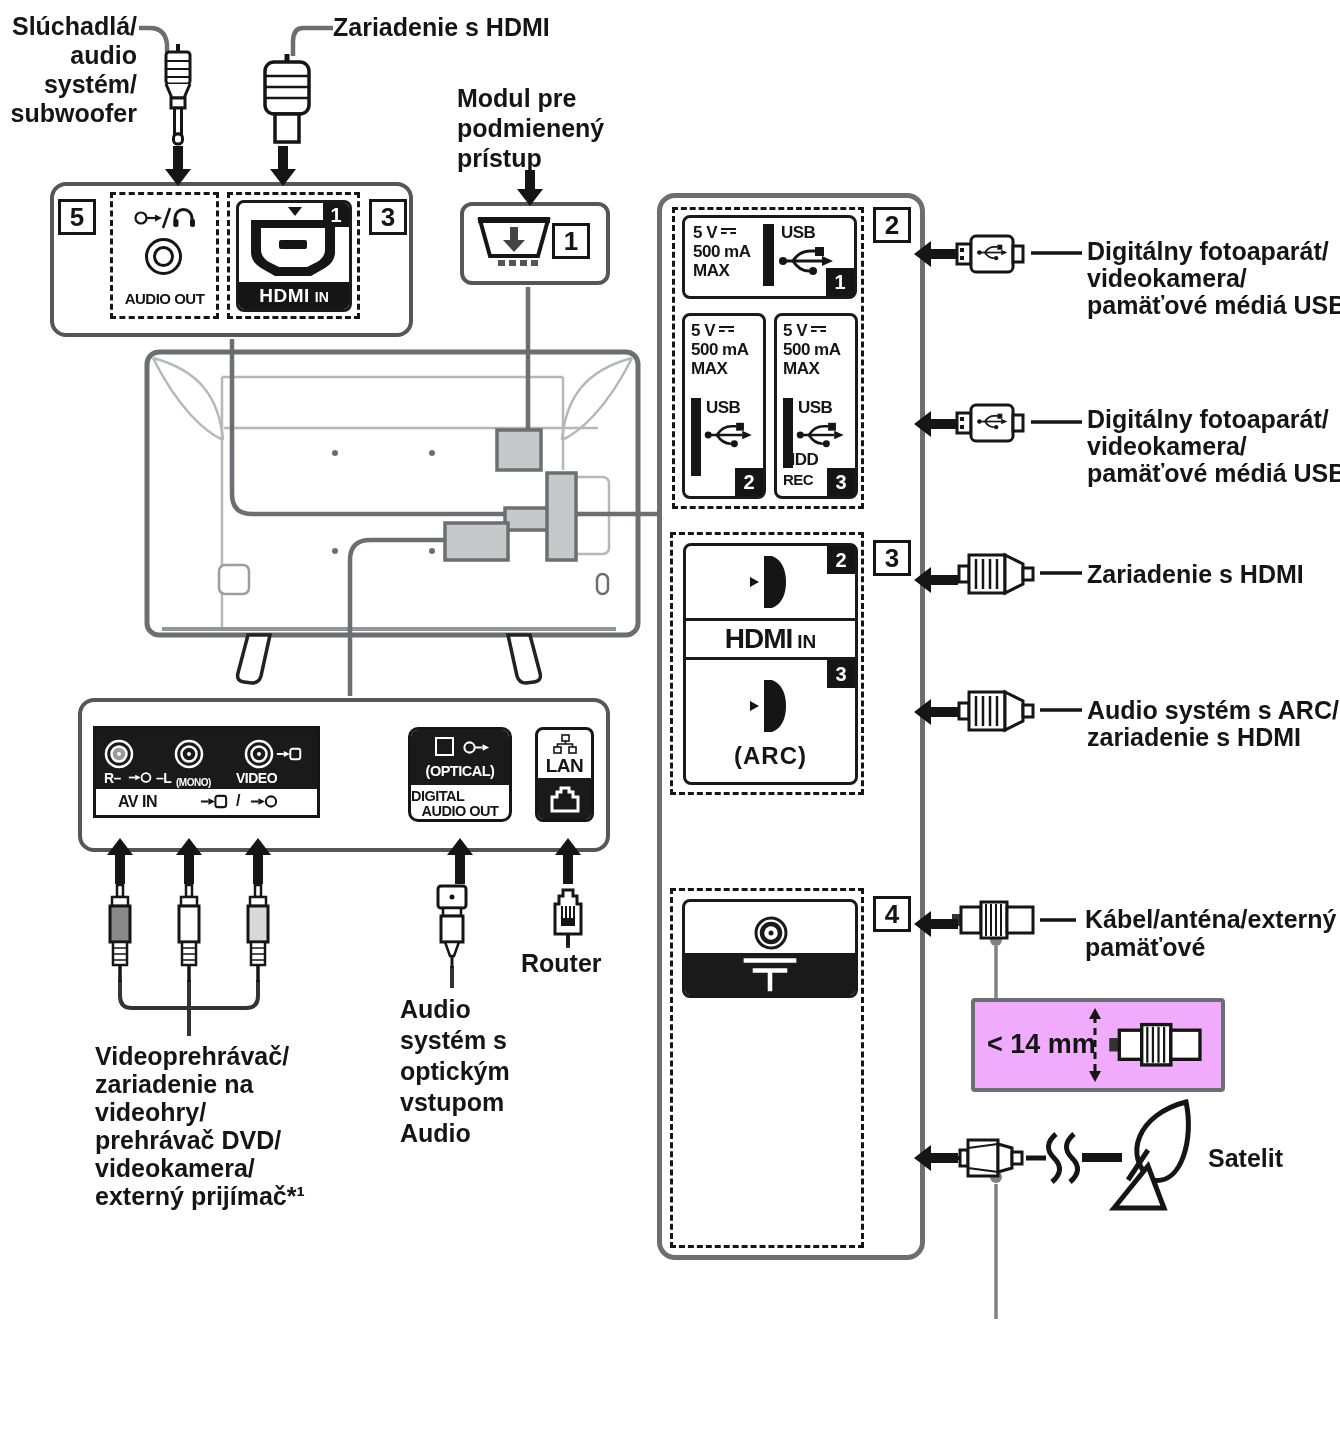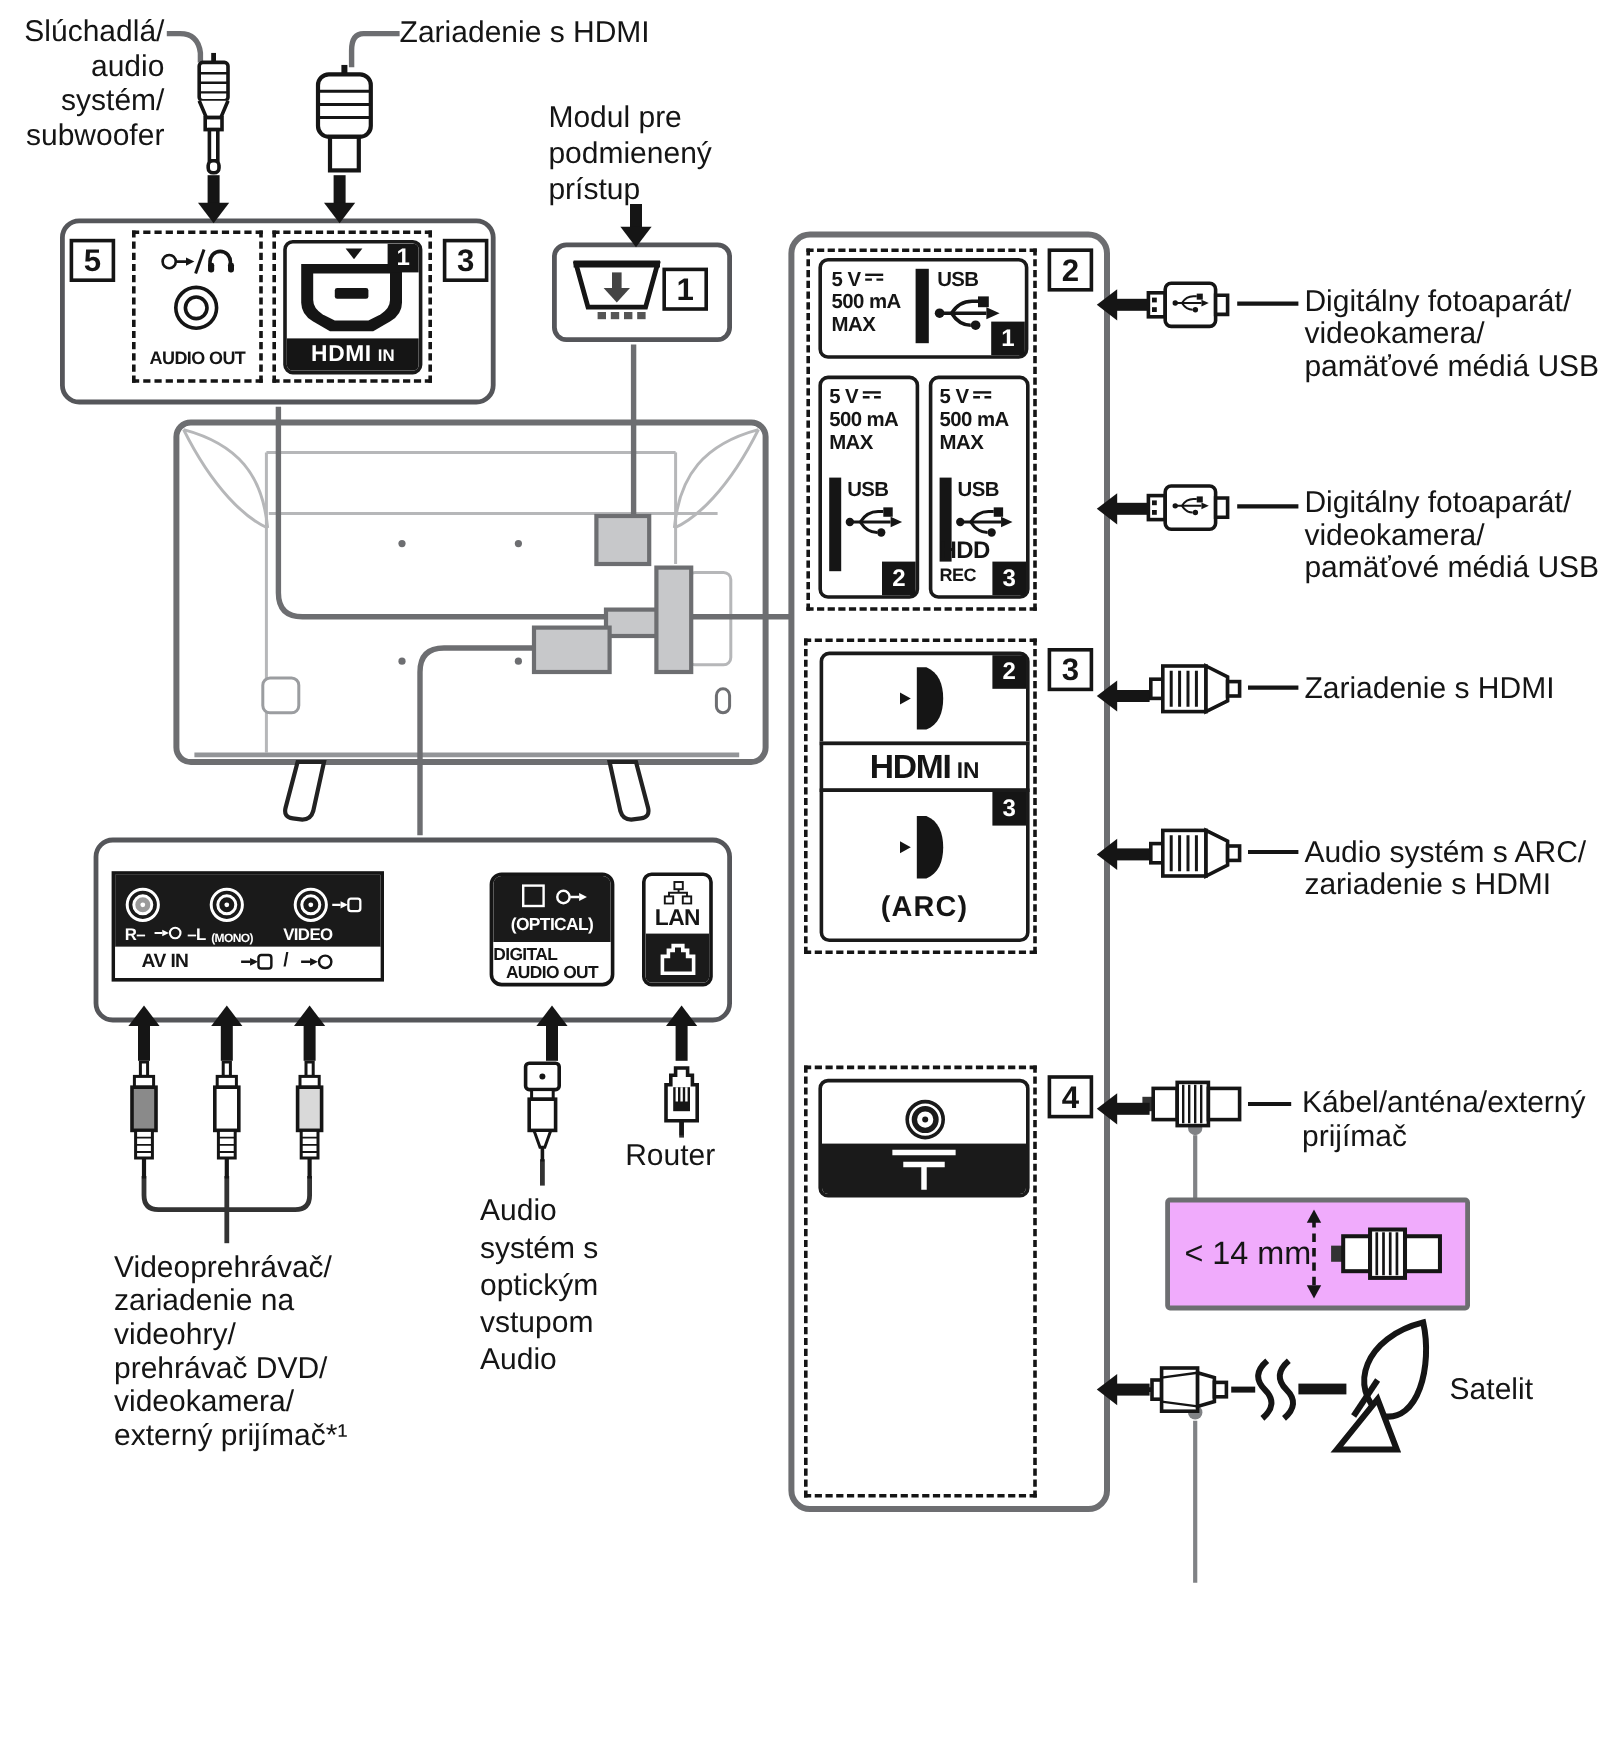--- a/index.html
+++ b/index.html
@@ -1,19 +1,19 @@
 <!DOCTYPE html>
 <html><head>
 <meta charset="utf-8">
 <style>
   html,body{margin:0;padding:0;background:#fff}
   body{font-family:"Liberation Sans",sans-serif;color:#151515}
   #canvas{position:relative;width:1340px;height:1448px;background:#fff;overflow:hidden}
   .abs{position:absolute}
-  .lbl{position:absolute;font-weight:400;font-size:25px;line-height:29px;white-space:nowrap;z-index:3}
+  .lbl{position:absolute;font-weight:700;font-size:25px;line-height:29px;white-space:nowrap;z-index:3}
   .ra{text-align:right}
   .panel{position:absolute;border:4px solid #55565a;border-radius:16px;background:#fff;z-index:2}
   .gpanel{position:absolute;border:5px solid #6d6e71;border-radius:18px;background:#fff;z-index:2}
   .dashedbox{position:absolute;border:3px dashed #151515;z-index:2}
   .portbox{position:absolute;border:3px solid #1a1a1a;border-radius:8px;background:#fff;z-index:3}
   .numbox{position:absolute;width:32px;height:30px;border:3.5px solid #151515;background:#fff;
           font-size:26px;font-weight:700;line-height:30px;text-align:center;z-index:4}
   .badge{position:absolute;width:28px;height:28px;background:#151515;color:#fff;font-size:20px;
          font-weight:700;line-height:28px;text-align:center;z-index:4}
   .ptxt{position:absolute;font-weight:700;font-size:17px;line-height:19px;letter-spacing:-.5px;white-space:nowrap;z-index:4}
@@ -326,21 +326,21 @@
 
 <div class="portbox" style="left:774px;top:313px;width:78px;height:180px">
   <div class="ptxt" style="left:6px;top:5px"><span>5 V</span><span class="dc"></span></div>
   <div class="ptxt" style="left:6px;top:24px">500 mA</div>
   <div class="ptxt" style="left:6px;top:43px">MAX</div>
   <div class="abs" style="left:6px;top:82px;width:10px;height:70px;background:#151515"></div>
   <div class="ptxt" style="left:21px;top:82px">USB</div>
   <svg class="icsvg" style="left:18px;top:104px" width="54" height="30" viewBox="0 0 62 34">
         <use href="#tr"></use>
       </svg>
-  <div class="ptxt" style="left:6px;top:134px;font-size:20px">HDD</div>
+  <div class="ptxt" style="left:6px;top:134px;font-size:17px">HDD</div>
   <div class="ptxt" style="left:6px;top:154px;font-size:15px">REC</div>
   <div class="badge" style="right:0;bottom:0">3</div>
 </div>
 
 <div class="dashedbox" style="left:670px;top:532px;width:188px;height:257px"></div>
 <div class="numbox" style="left:873px;top:540px">3</div>
 
 <div class="portbox" style="left:683px;top:543px;width:169px;height:72px;border-radius:8px 8px 0 0">
   <svg class="icsvg" style="left:62px;top:8px" width="40" height="56" viewBox="0 0 40 56">
         <use href="#dd"></use>
@@ -412,21 +412,21 @@
   <div>videokamera/</div>
   <div>pamäťové médiá USB</div>
 </div>
 <div class="lbl" style="left:1087px;top:560px">Zariadenie s HDMI</div>
 <div class="lbl" style="left:1087px;top:697px;line-height:27px">
   <div>Audio systém s ARC/</div>
   <div>zariadenie s HDMI</div>
 </div>
 <div class="lbl" style="left:1085px;top:905px;line-height:28px">
   <div>Kábel/anténa/externý</div>
-  <div>prijímač</div>
+  <div>pamäťové</div>
 </div>
 <div class="lbl" style="left:1208px;top:1144px">Satelit</div>
 
 <div class="sizebox" style="left:971px;top:998px;width:246px;height:86px">
   <div class="lbl" style="position:absolute;left:12px;top:28px;font-size:27px">&lt; 14 mm</div>
   <svg style="position:absolute;left:0;top:0" width="246" height="86" viewBox="0 0 246 86">
     <path d="M120,14 V72" stroke="#151515" stroke-width="3" stroke-dasharray="7 5" fill="none"></path>
     <path d="M120,6 l-6,11 h12 z" fill="#151515"></path>
         <path d="M120,80 l-6,-11 h12 z" fill="#151515"></path>
     <g transform="translate(132,17) scale(1.12)">

